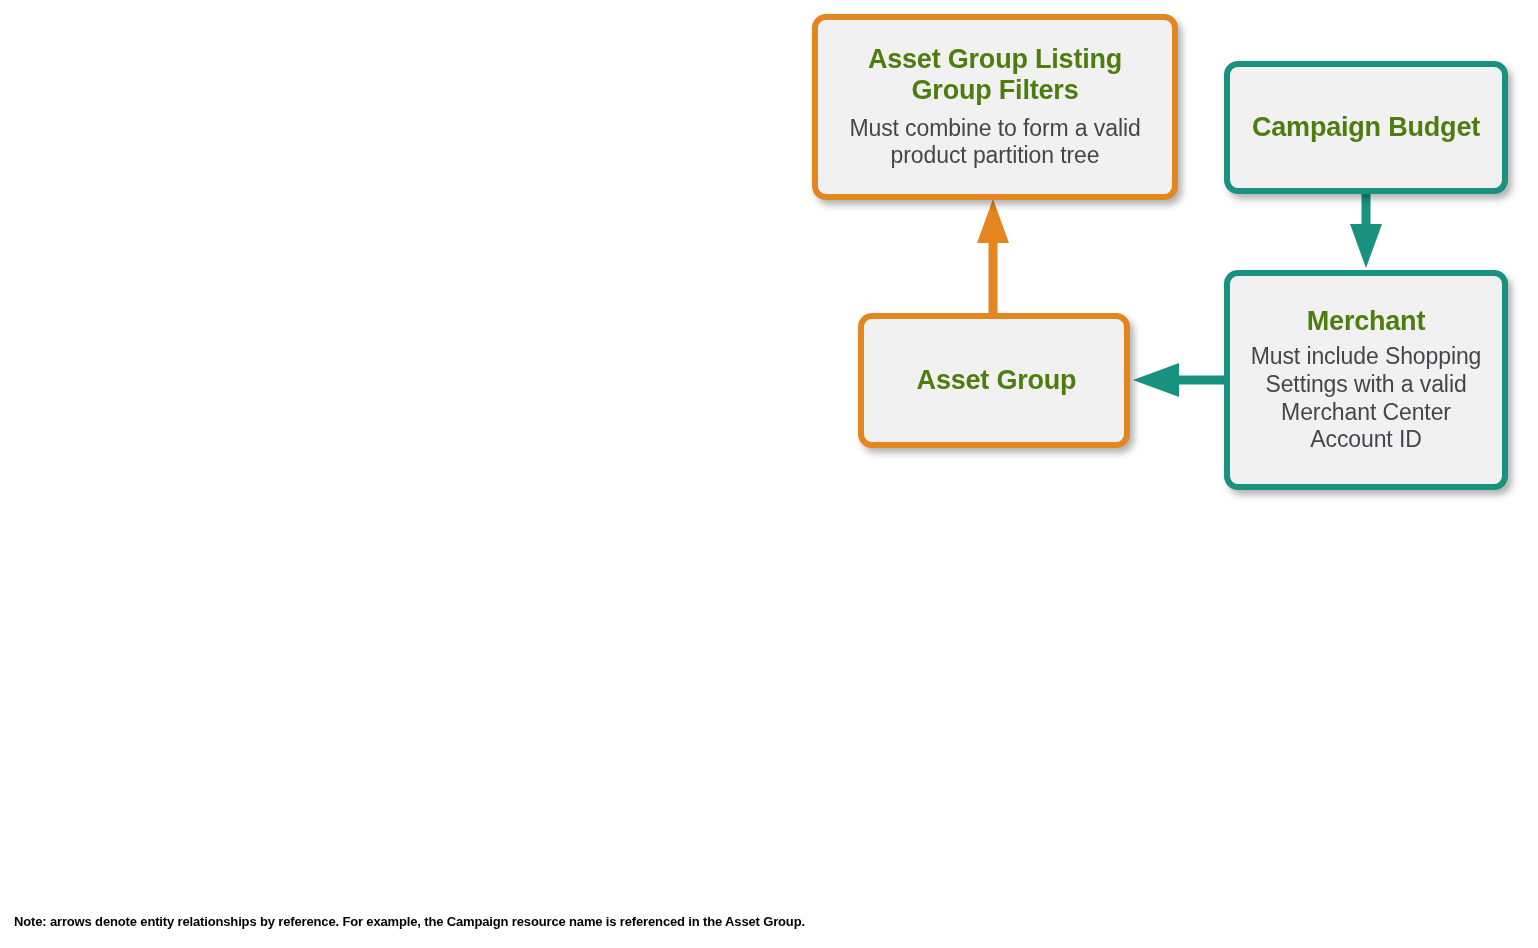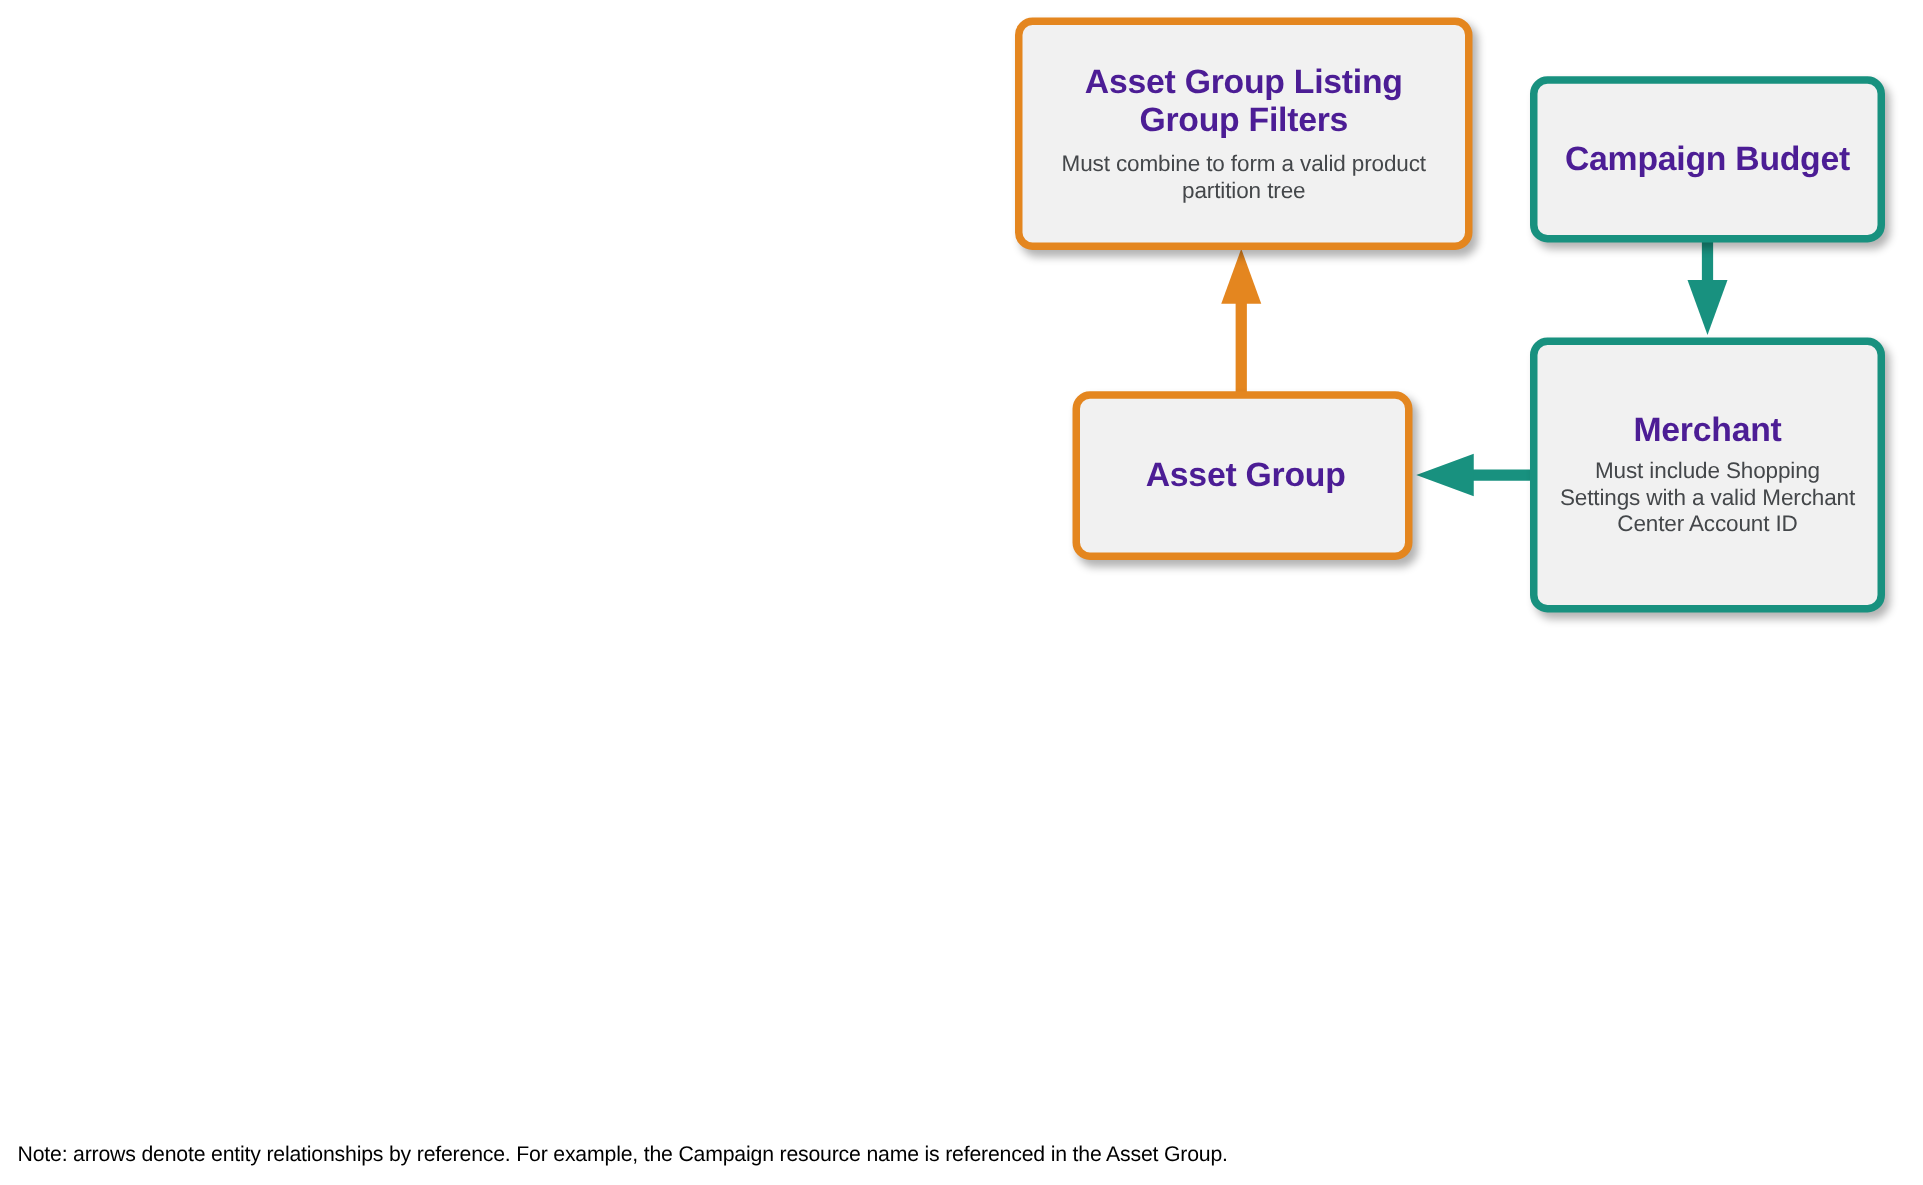--- a/index.html
+++ b/index.html
@@ -44,26 +44,26 @@
     align-items: center;
     justify-content: center;
     text-align: center;
     padding: 6px 12px;
   }
 
   .node-title {
     font-size: 27px;
     font-weight: bold;
     line-height: 1.16;
-    color: #4c1d95;
+    color: #4d7c0f;
     letter-spacing: -0.2px;
   }
 
   .node-desc {
-    font-size: 18px;
+    font-size: 23px;
     font-weight: normal;
     line-height: 1.2;
     color: #44474a;
     margin-top: 8px;
     letter-spacing: -0.1px;
   }
 
   
   #node-aglgf {
     left: 812px;  top: 14px;
@@ -80,22 +80,22 @@
   #node-campaign {
     left: 1224px; top: 270px;
     width: 284px; height: 220px;
   }
   #node-campaign .node-desc { margin-top: 6px; }
 
   .note {
     position: absolute;
     left: 14px;
     top: 914px;
-    font-size: 17px;
-    font-weight: normal;
+    font-size: 13px;
+    font-weight: bold;
     color: #000000;
     letter-spacing: -0.15px;
     white-space: nowrap;
   }
 </style>
 </head>
 <body>
 
 <div id="diagram-canvas">
 

